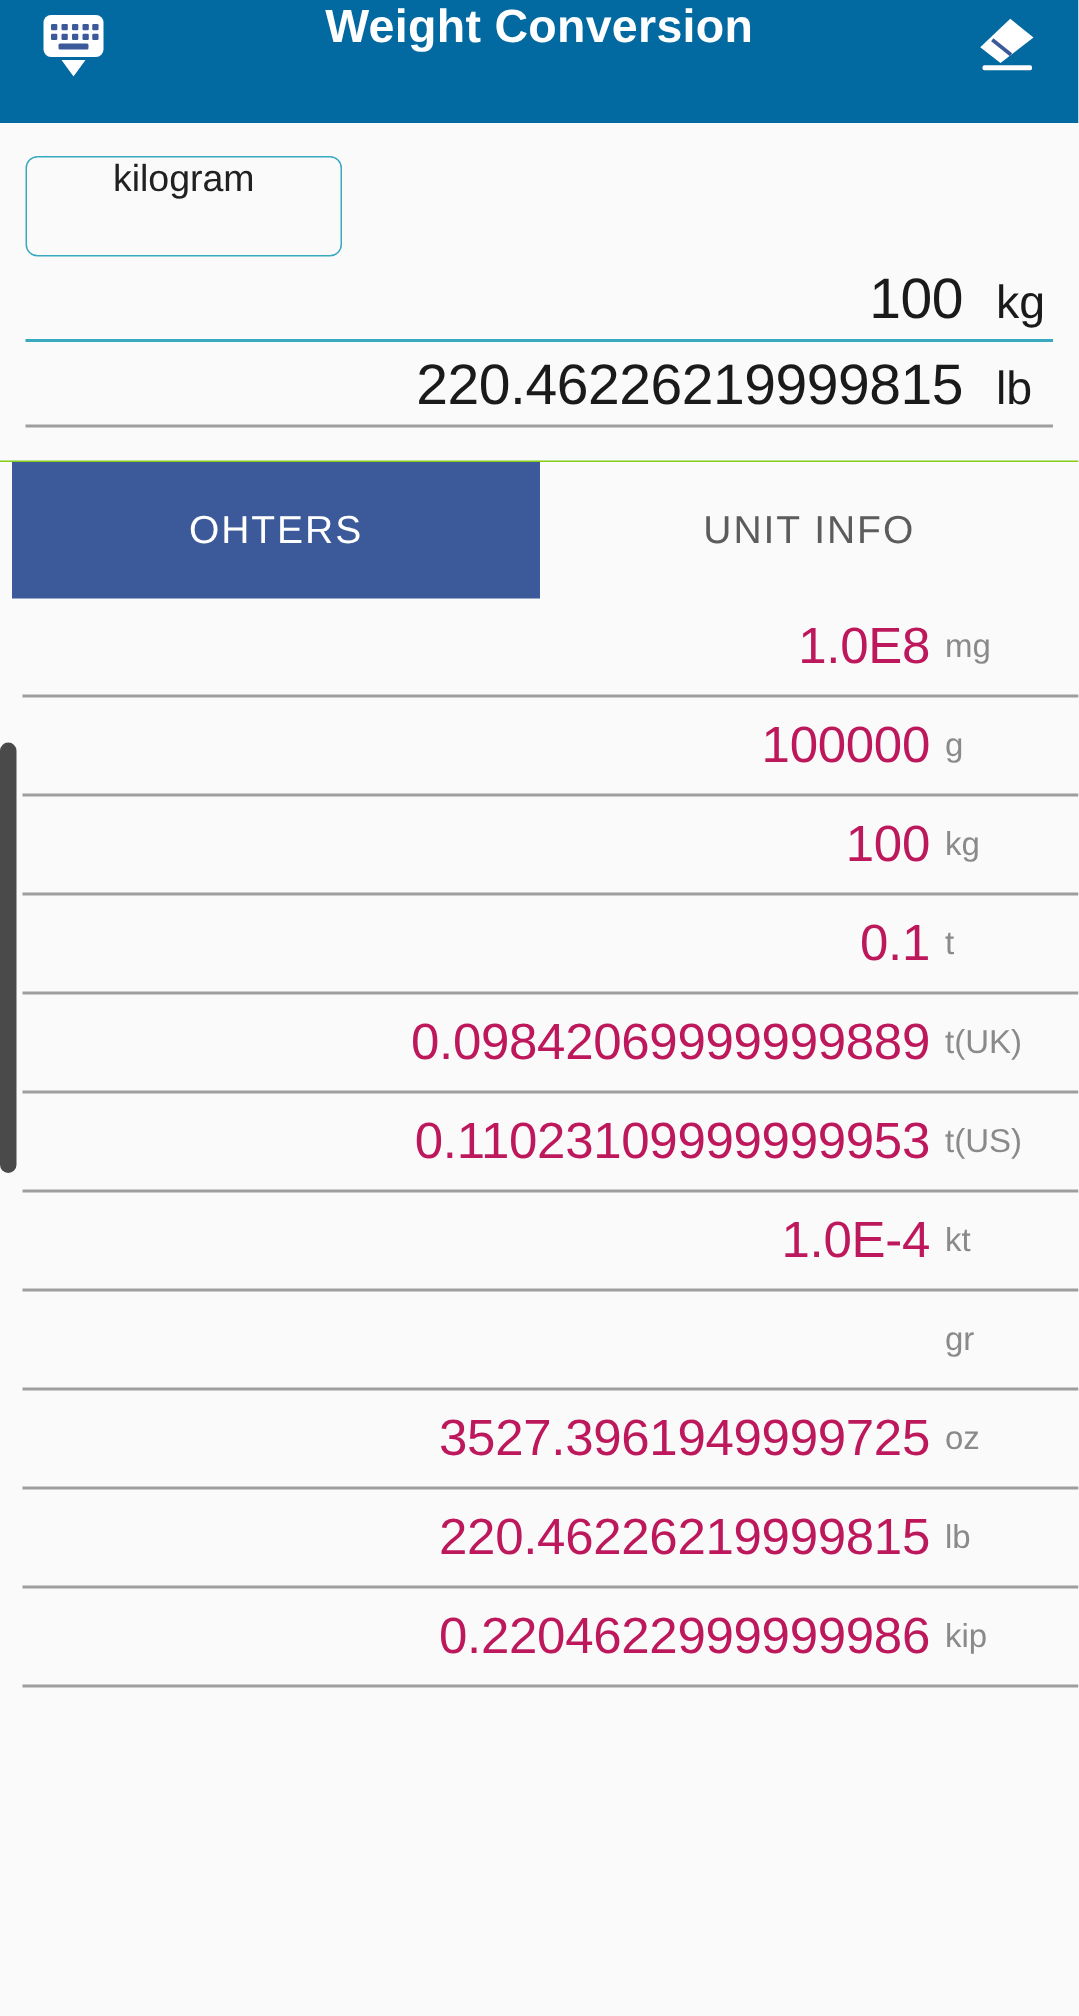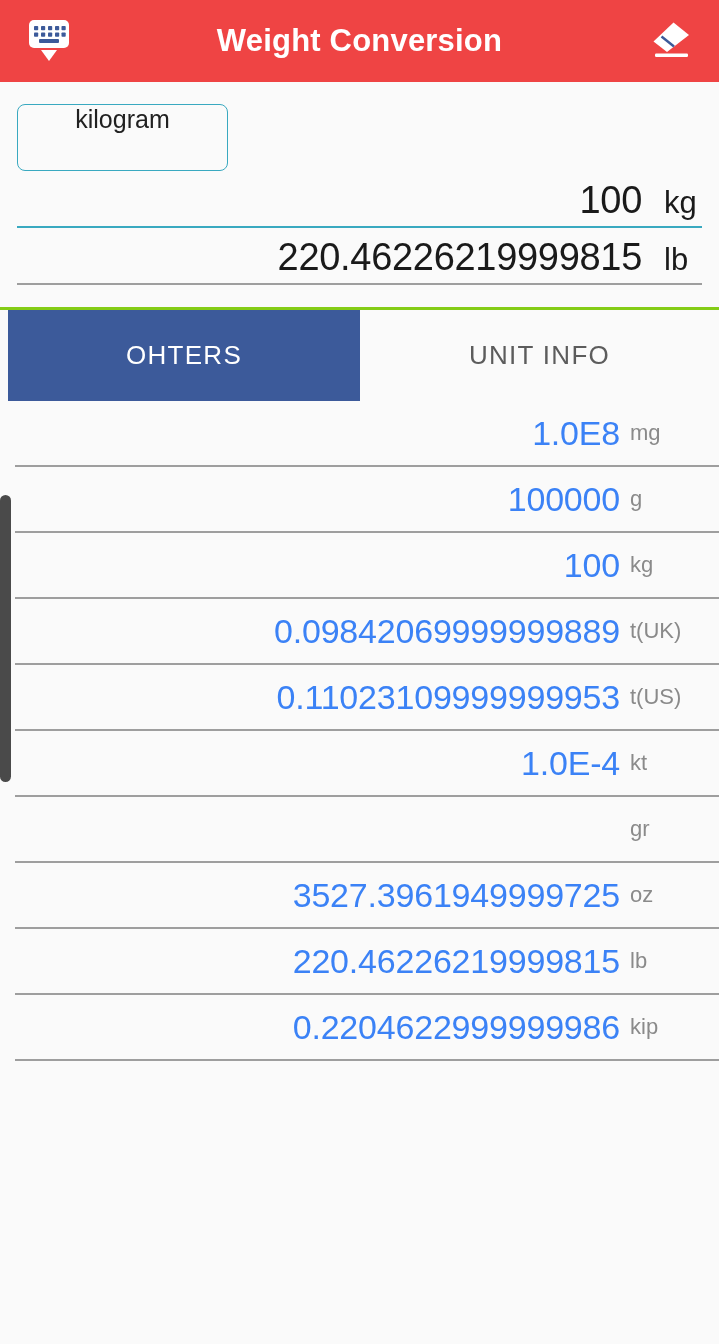--- a/index.html
+++ b/index.html
@@ -11,23 +11,22 @@
     height: 1344px;
     background: #fafafa;
     font-family: "Liberation Sans", sans-serif;
     overflow: hidden;
     position: relative;
   }
 
   
   .appbar {
     height: 82px;
-    background: #ef4444;
-    display: flex;
-    align-items: center;
+    background: #0369a1;
+    display: flex;
     position: relative;
     box-sizing: border-box;
     padding: 0 18px;
   }
   .appbar-title {
     position: absolute;
     left: 0; right: 0;
     text-align: center;
     color: #ffffff;
     font-size: 31px;
@@ -101,21 +100,21 @@
     color: #7d7d7d;
     text-align: right;
     padding: 6px 17px 0 17px;
     line-height: 1.32;
   }
 
   
   .tabs {
     display: flex;
     margin-top: 22px;
-    border-top: 3px solid #84cc16;
+    border-top: 1px solid #84cc16;
     background: #fafafa;
     height: 91px;
   }
   .tab {
     flex: 0 0 352px;
     display: flex;
     align-items: center;
     justify-content: center;
     font-size: 26px;
     letter-spacing: 1.3px;
@@ -141,21 +140,21 @@
     display: flex;
     align-items: center;
     justify-content: flex-end;
     padding: 0 17px 0 0;
     box-sizing: border-box;
     border-bottom: 2px solid #9e9e9e;
     margin: 0 0 0 15px;
   }
   .list-value {
     font-size: 34px;
-    color: #3b82f6;
+    color: #be185d;
     text-align: left;
     white-space: nowrap;
     letter-spacing: -0.2px;
   }
   .list-unit {
     font-size: 22px;
     color: #8a8a8a;
     width: 72px;
     text-align: left;
     margin-left: 10px;
@@ -248,20 +247,24 @@
   </div>
   <div class="list-row">
     <span class="list-value">100000</span>
     <span class="list-unit">g</span>
   </div>
   <div class="list-row">
     <span class="list-value">100</span>
     <span class="list-unit">kg</span>
   </div>
   <div class="list-row">
+    <span class="list-value">0.1</span>
+    <span class="list-unit">t</span>
+  </div>
+  <div class="list-row">
     <span class="list-value">0.09842069999999889</span>
     <span class="list-unit">t(UK)</span>
   </div>
   <div class="list-row">
     <span class="list-value">0.11023109999999953</span>
     <span class="list-unit">t(US)</span>
   </div>
   <div class="list-row">
     <span class="list-value">1.0E-4</span>
     <span class="list-unit">kt</span>

